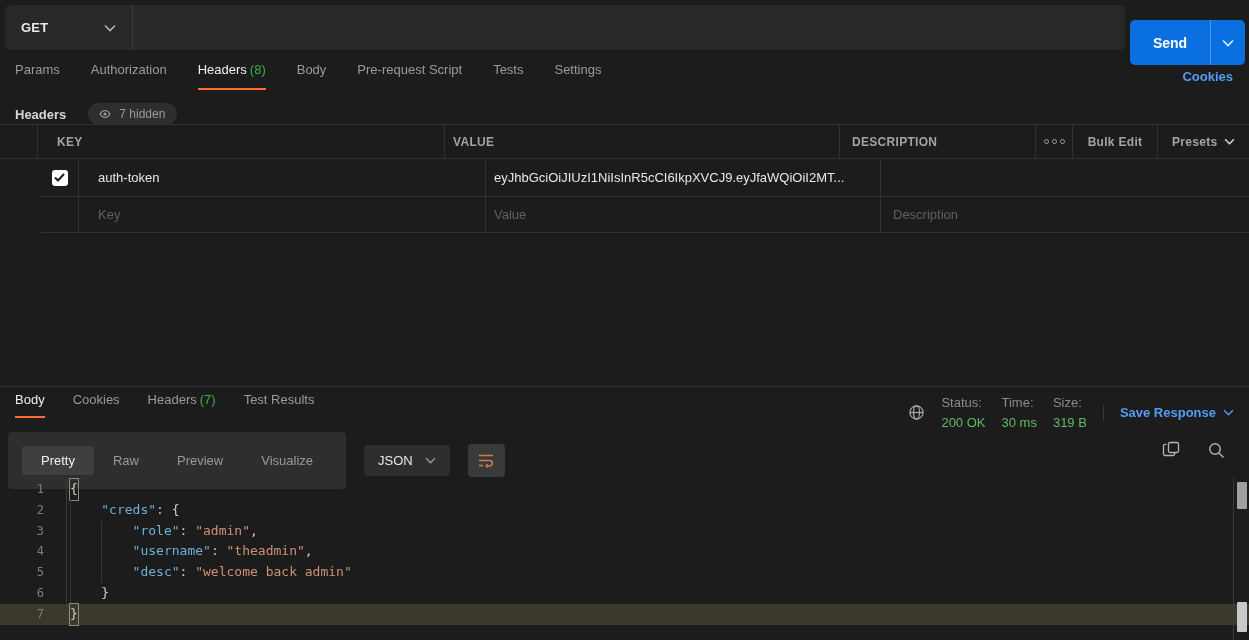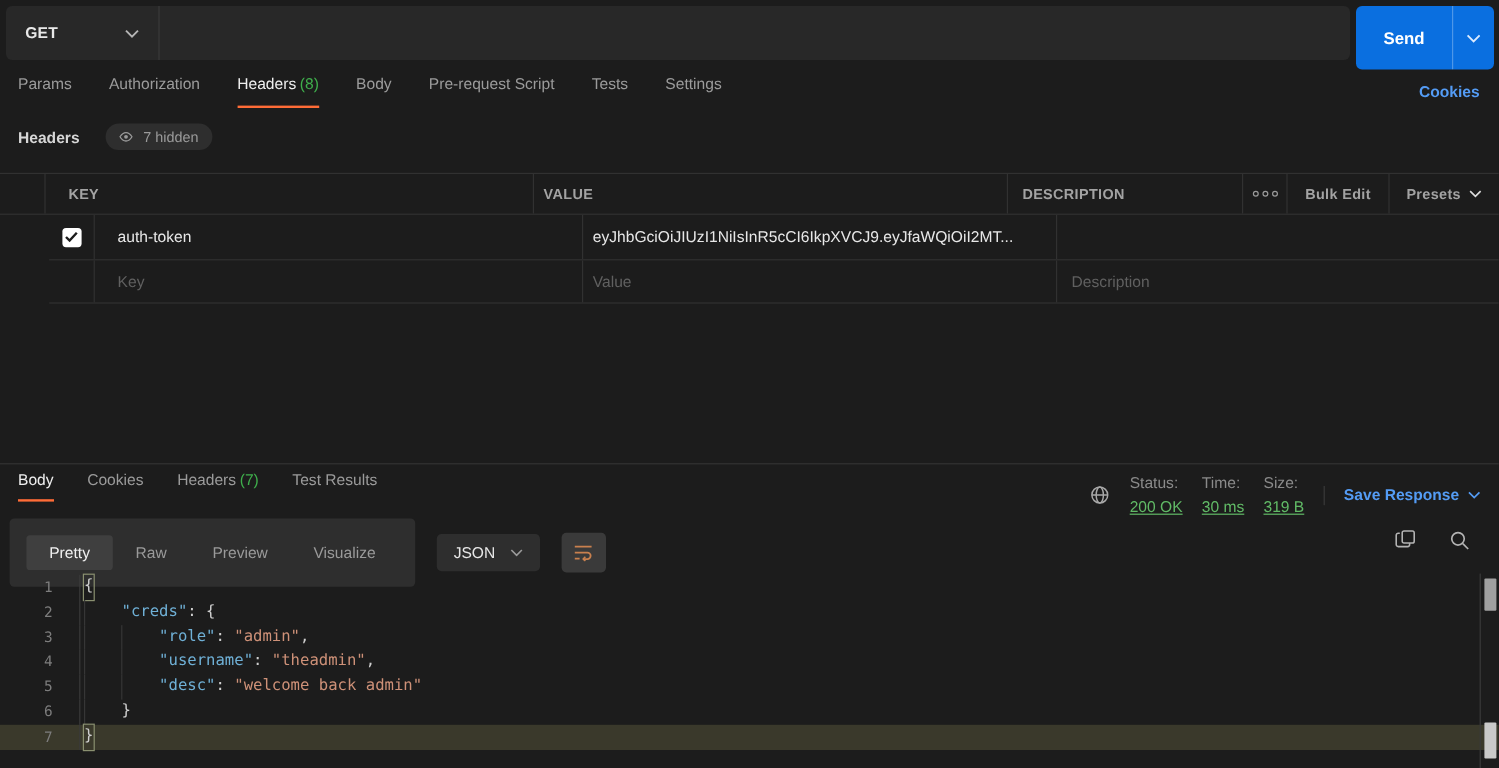--- a/index.html
+++ b/index.html
@@ -18,41 +18,41 @@
   svg{display:block;}
 
   
   .url-bar{left:5px;top:5px;width:1120px;height:45px;background:var(--panel);
            border-radius:5px;display:flex;align-items:stretch;}
   .method-box{width:128px;display:flex;align-items:center;justify-content:space-between;
               padding:0 16px;cursor:pointer;border-right:1px solid #3a3a3a;}
   .method-label{font-weight:700;letter-spacing:.2px;}
   .url-input{flex:1;background:transparent;border:0;outline:0;color:var(--text);
              font-family:"Liberation Sans",sans-serif;font-size:14px;padding:0 16px;}
-  .send-btn{left:1130px;top:5px;width:115px;height:53px;background:var(--blue-btn);
+  .send-btn{left:1130px;top:20px;width:115px;height:45px;background:var(--blue-btn);
             border-radius:5px;display:flex;align-items:stretch;overflow:hidden;cursor:pointer;}
   .send-main{flex:1;display:flex;align-items:center;justify-content:center;color:#fff;
              font-weight:700;font-size:14px;border-right:1px solid rgba(255,255,255,.28);}
   .send-caret{width:34px;display:flex;align-items:center;justify-content:center;}
 
   
   .req-tabs{left:15px;top:62px;display:flex;gap:31px;align-items:flex-start;}
   .tab{color:var(--muted);padding-bottom:11px;cursor:pointer;white-space:nowrap;}
   .tab.active{color:var(--text);border-bottom:2px solid var(--accent);}
   .tab .cnt{color:var(--green-count);margin-left:3px;}
   .cookies-link{right:16px;top:69px;color:var(--link);font-weight:600;cursor:pointer;}
 
   
   .hdr-row{left:15px;top:103px;display:flex;align-items:center;gap:22px;}
   .hdr-title{font-weight:700;color:#d6d6d6;}
   .pill{display:flex;align-items:center;gap:7px;background:#2e2e2e;border-radius:12px;
         padding:4px 12px 4px 10px;color:var(--muted);font-size:12px;cursor:pointer;}
 
   
-  .kv-table{left:0;top:144px;width:1249px;}
+  .kv-table{left:0;top:124px;width:1249px;}
   .trow{display:grid;border-bottom:1px solid var(--border);}
   .trow.head{grid-template-columns:38px 407px 395px 196px 37px 85px 1fr;height:35px;
              border-top:1px solid var(--border);}
   .trow.body{grid-template-columns:38px 407px 395px 1fr;margin-left:41px;}
   .trow.r1{height:38px;}
   .trow.r2{height:36px;}
   .tcell{display:flex;align-items:center;border-right:1px solid var(--border);
          padding:0 8px;overflow:hidden;white-space:nowrap;}
   .tcell:last-child{border-right:0;}
   .trow.head .tcell{color:#a3a3a3;font-weight:700;font-size:12px;letter-spacing:.3px;}
@@ -65,21 +65,21 @@
   .hbtn{color:#efefef;font-weight:700;cursor:pointer;display:flex;align-items:center;gap:7px;}
   .checkbox{width:16px;height:16px;background:#fff;border-radius:3px;display:flex;
             align-items:center;justify-content:center;cursor:pointer;}
 
   
   .resp-divider{left:0;top:386px;width:1249px;height:1px;background:#343434;}
   .resp-tabs{left:15px;top:392px;display:flex;gap:28px;}
   .resp-tabs .tab{padding-bottom:9px;}
   .resp-meta{right:15px;top:395px;display:flex;align-items:center;gap:16px;}
   .meta-pair{display:flex;gap:5px;color:#8a8a8a;flex-direction:column;}
-  .meta-pair b{color:var(--green-status);font-weight:400;text-decoration:underline;}
+  .meta-pair b{color:var(--green-status);font-weight:400;}
   .vdiv{width:1px;height:16px;background:#3a3a3a;}
   .save-resp{color:var(--link);font-weight:700;display:flex;align-items:center;gap:7px;cursor:pointer;}
 
   
   .view-bar{left:8px;top:432px;display:flex;align-items:center;gap:18px;}
   .segmented{display:flex;background:#2e2e2e;border-radius:4px;padding:14px;}
   .seg{padding:7px 19px;color:#9a9a9a;border-radius:3px;cursor:pointer;}
   .seg.active{background:#3f3f3f;color:#f0f0f0;}
   .fmt-select{display:flex;align-items:center;gap:12px;background:#2e2e2e;border-radius:4px;
               padding:8px 14px;cursor:pointer;}

